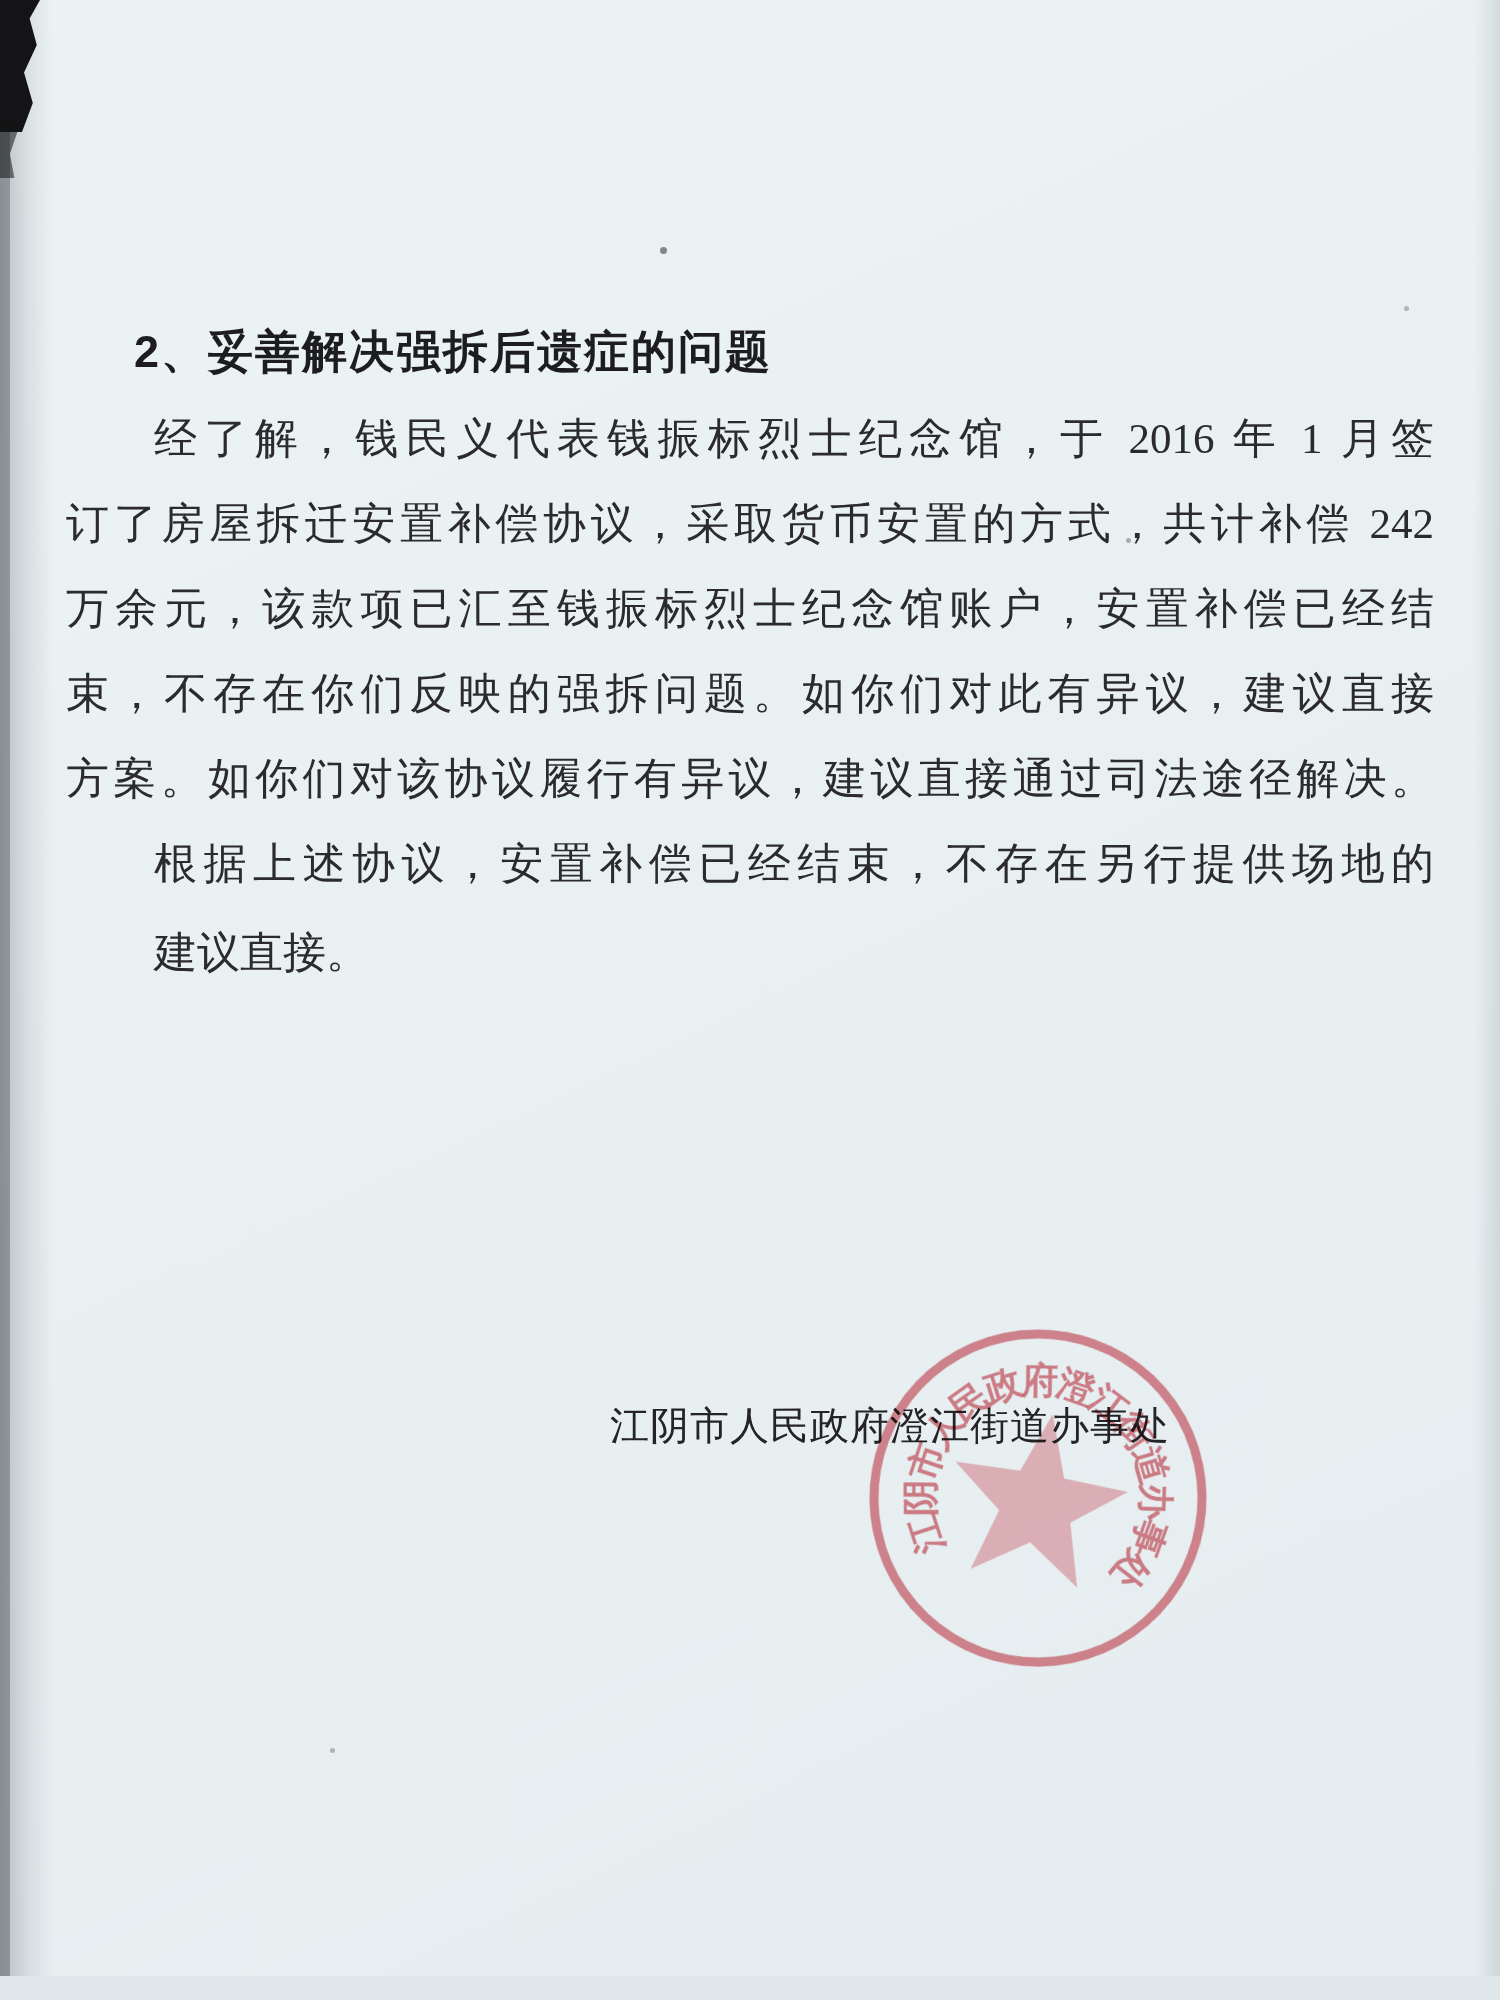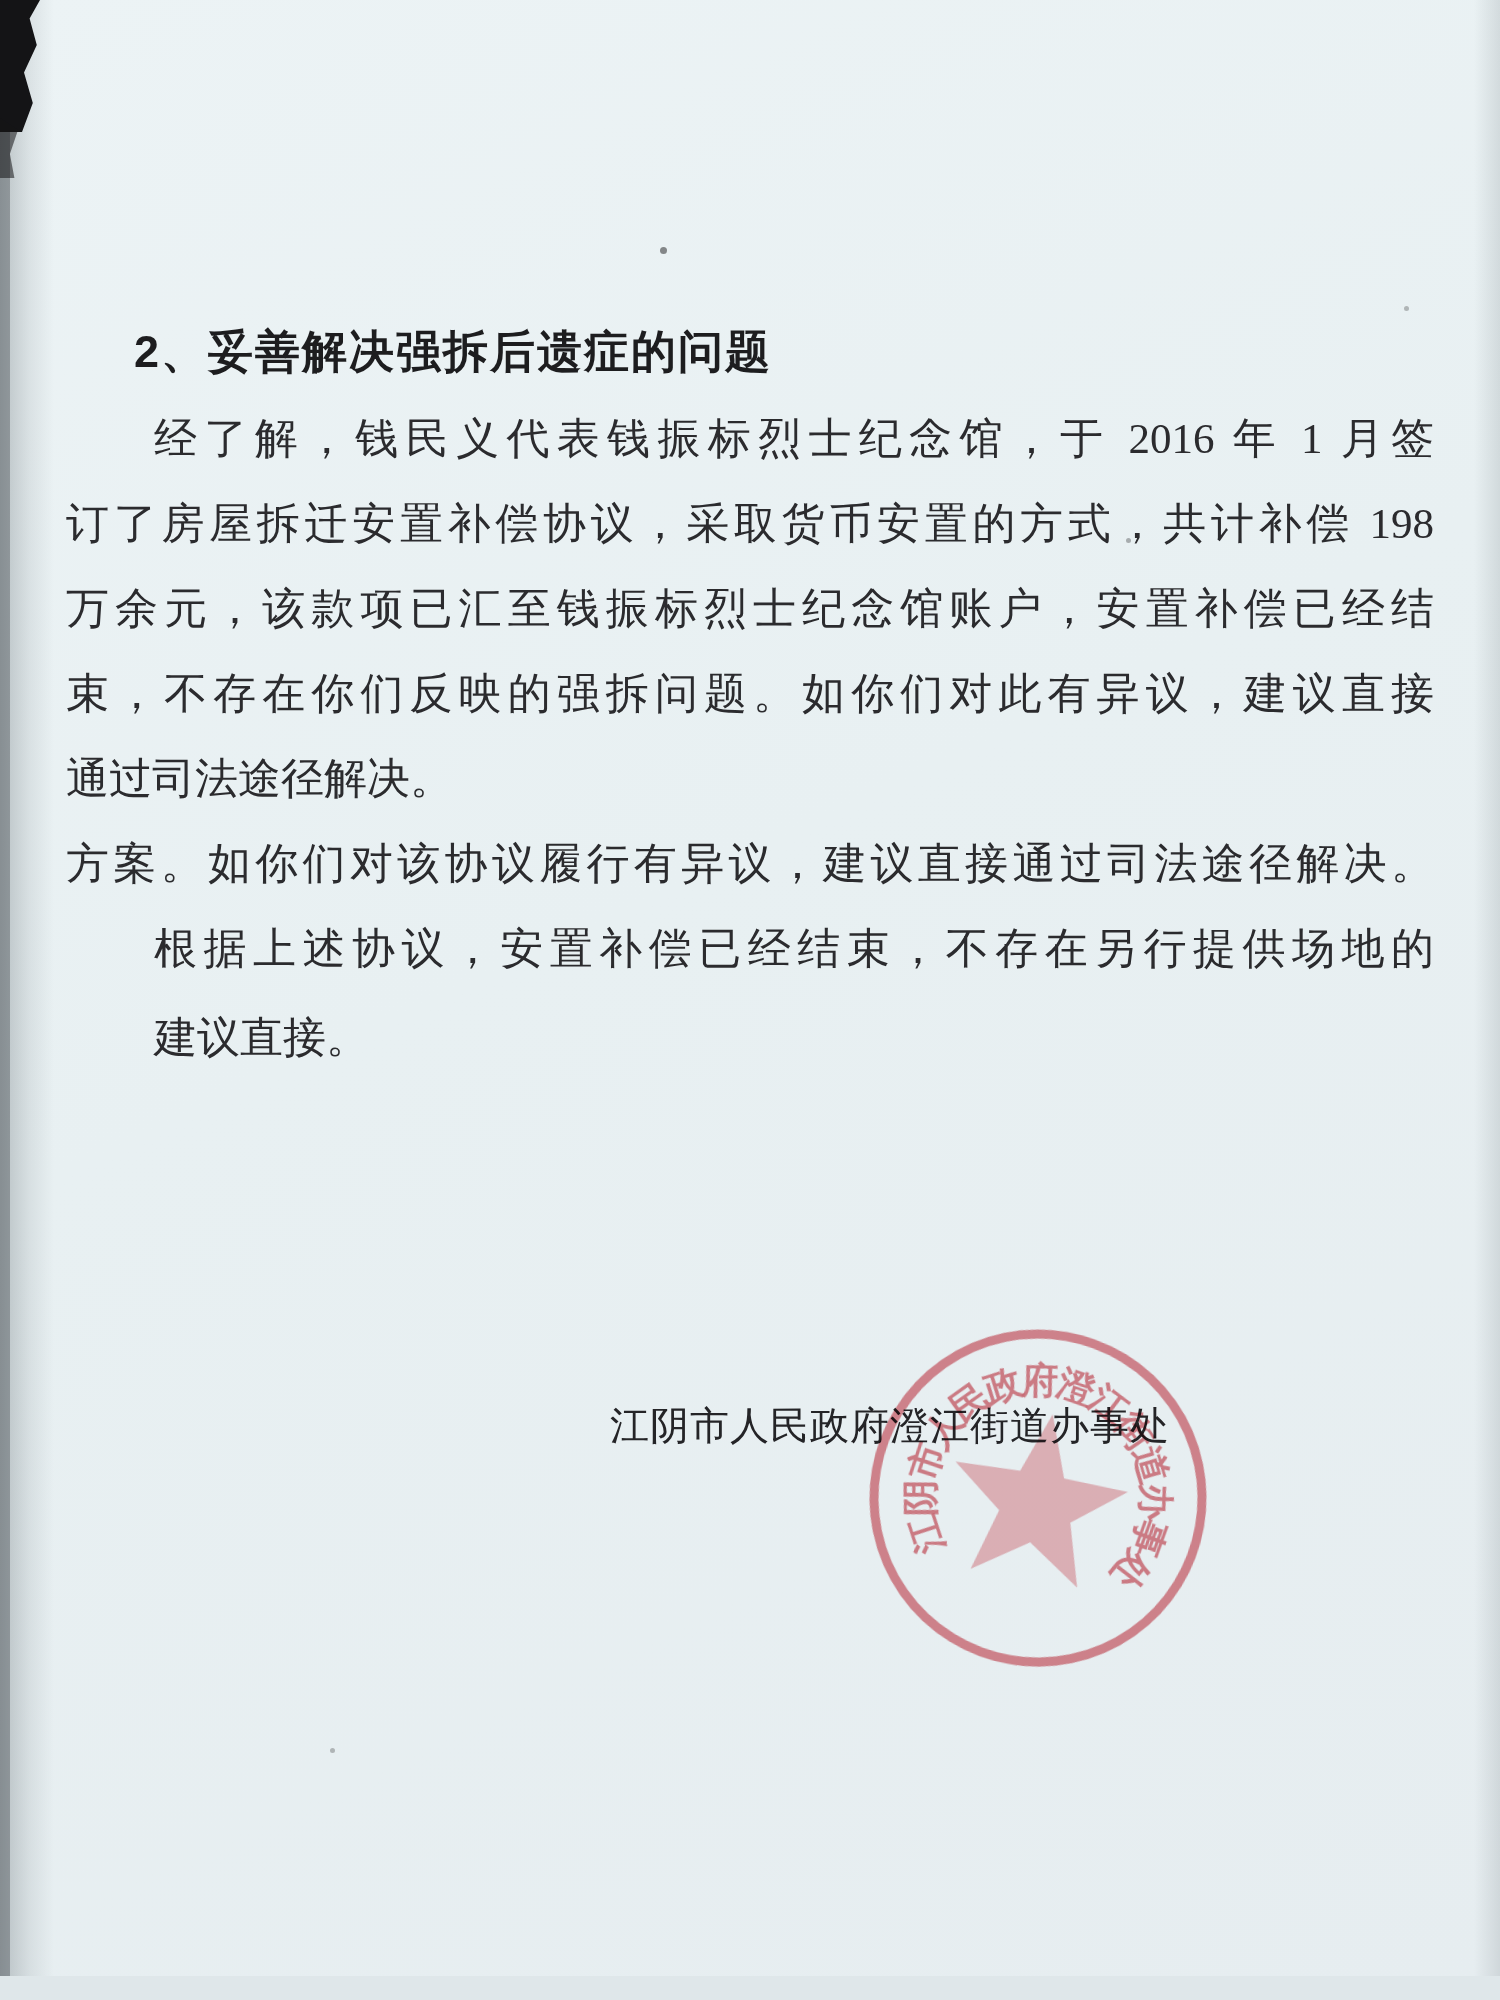--- a/index.html
+++ b/index.html
@@ -83,24 +83,23 @@
   <div class="corner-blob2"></div>
   <div class="speck s1"></div>
   <div class="speck s2"></div>
   <div class="speck s3"></div>
   <div class="speck s4"></div>
 
   <div class="content">
     <div class="heading">2、妥善解决强拆后遗症的问题</div>
 
     <div class="bline j indent">经了解，钱民义代表钱振标烈士纪念馆，于 2016 年 1 月签</div>
-    <div class="bline j">订了房屋拆迁安置补偿协议，采取货币安置的方式，共计补偿 198</div>
+    <div class="bline j">订了房屋拆迁安置补偿协议，采取货币安置的方式，共计补偿 242</div>
     <div class="bline j">万余元，该款项已汇至钱振标烈士纪念馆账户，安置补偿已经结</div>
     <div class="bline j">束，不存在你们反映的强拆问题。如你们对此有异议，建议直接</div>
-    <div class="bline">通过司法途径解决。</div>
 
 
     <div class="bline j">方案。如你们对该协议履行有异议，建议直接通过司法途径解决。</div>
     <div class="bline j indent">根据上述协议，安置补偿已经结束，不存在另行提供场地的</div>
 
     <div class="closing">建议直接。</div>
   </div>
 
   <div class="sig-block">
     <div class="sig-line">江阴市人民政府澄江街道办事处</div>

